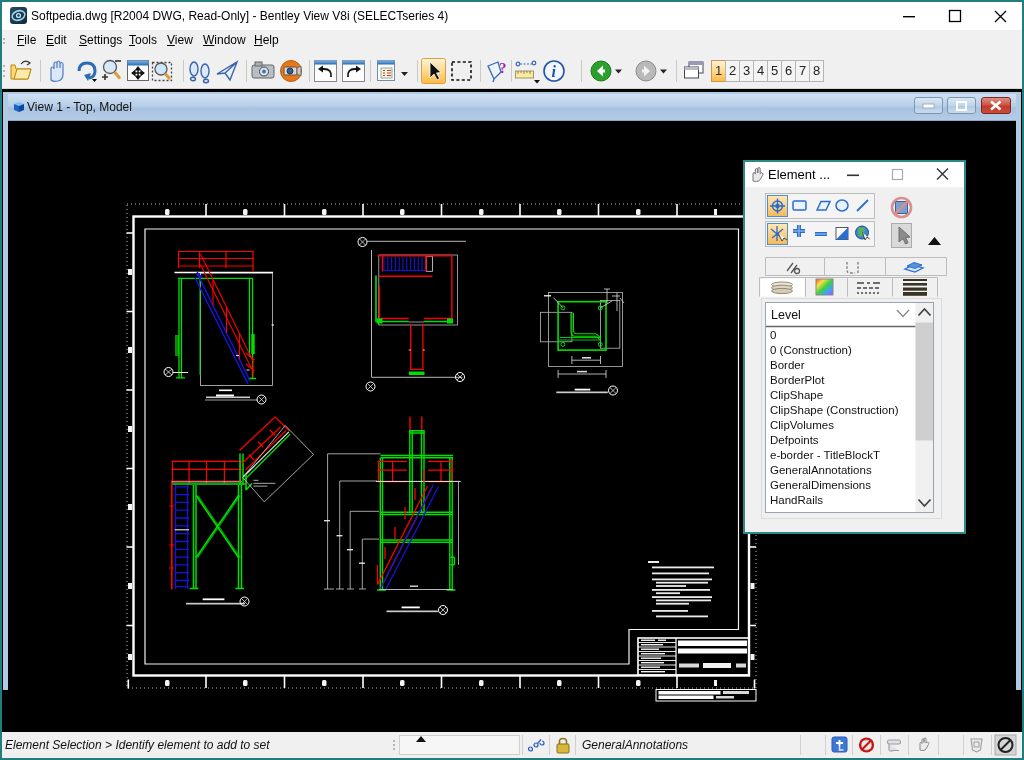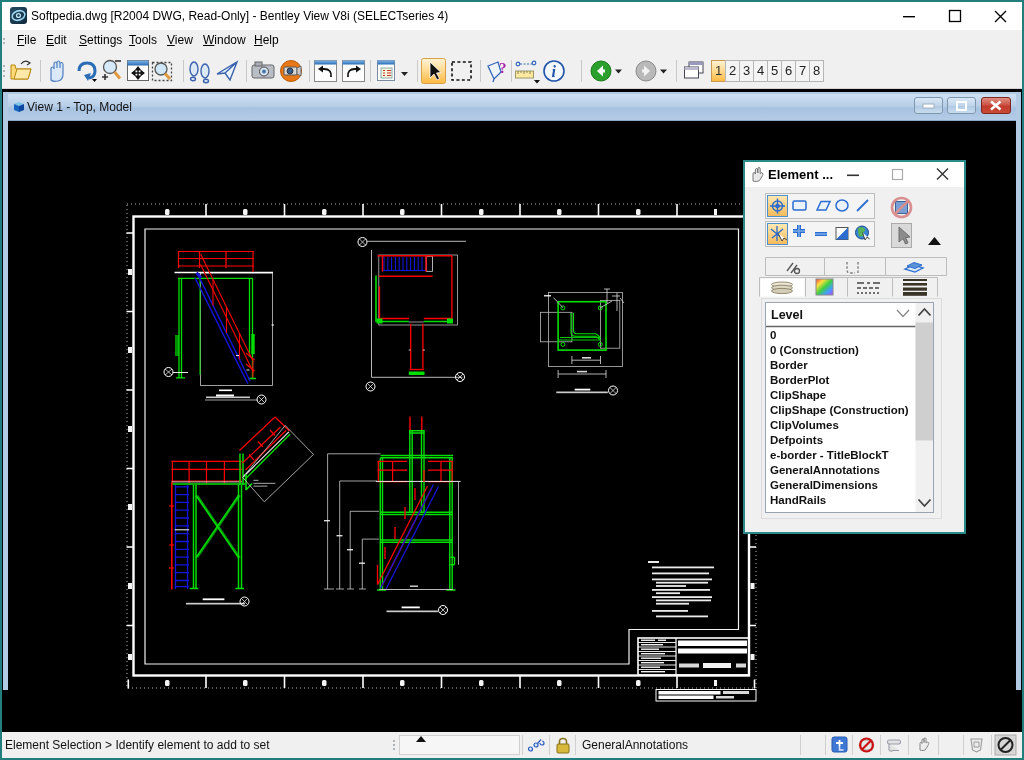--- a/index.html
+++ b/index.html
@@ -24,25 +24,25 @@
   
   #mdi { position:absolute; left:0; top:87px; width:1020px; height:643px; background:#000; }
   #viewwin { position:absolute; left:1px; top:3px; width:1018px; height:598px;
              border:5px solid #b0cae4; border-top:2px solid #b0cae4; background:#000; }
   #vtitle { position:absolute; left:0; top:0; width:1008px; height:27px;
             background:linear-gradient(#cfe0f2 0%, #b8cfe8 45%, #a7c2e0 55%, #b5cce6 100%);
             border-bottom:1px solid #8aa8c8; }
   #vtext { position:absolute; left:19px; top:6px; font-size:12px; color:#111; }
   #canvas { position:absolute; left:0; top:27px; width:1008px; height:604px; background:#000; }
   
-  #status { position:absolute; left:0; top:730px; width:1020px; height:26px; background:#f0f0f0; font-size:12px; }
+  #status { position:absolute; left:0; top:730px; width:1020px; height:26px; background:#f0f0f0; font-size:12px;font-style:italic; }
   #status svg { position:relative; left:-2px; top:1px; }
   
   #dlg { position:absolute; left:741px; top:158px; width:223px; height:374px;
-         border:2px solid #2a8a8a; background:#f0f0f0;font-weight:bold; }
+         border:2px solid #2a8a8a; background:#f0f0f0; }
   
   #wm { position:absolute; left:662px; top:205px; width:240px; height:40px;
         font-weight:bold; font-size:29px; letter-spacing:-0.3px;
         color:rgba(198,198,198,0.36); z-index:50; }
 </style>
 </head>
 <body>
 <div id="win">
   <div id="titlebar">
     <div id="appicon"><svg width="17" height="17" viewBox="0 0 17 17">

